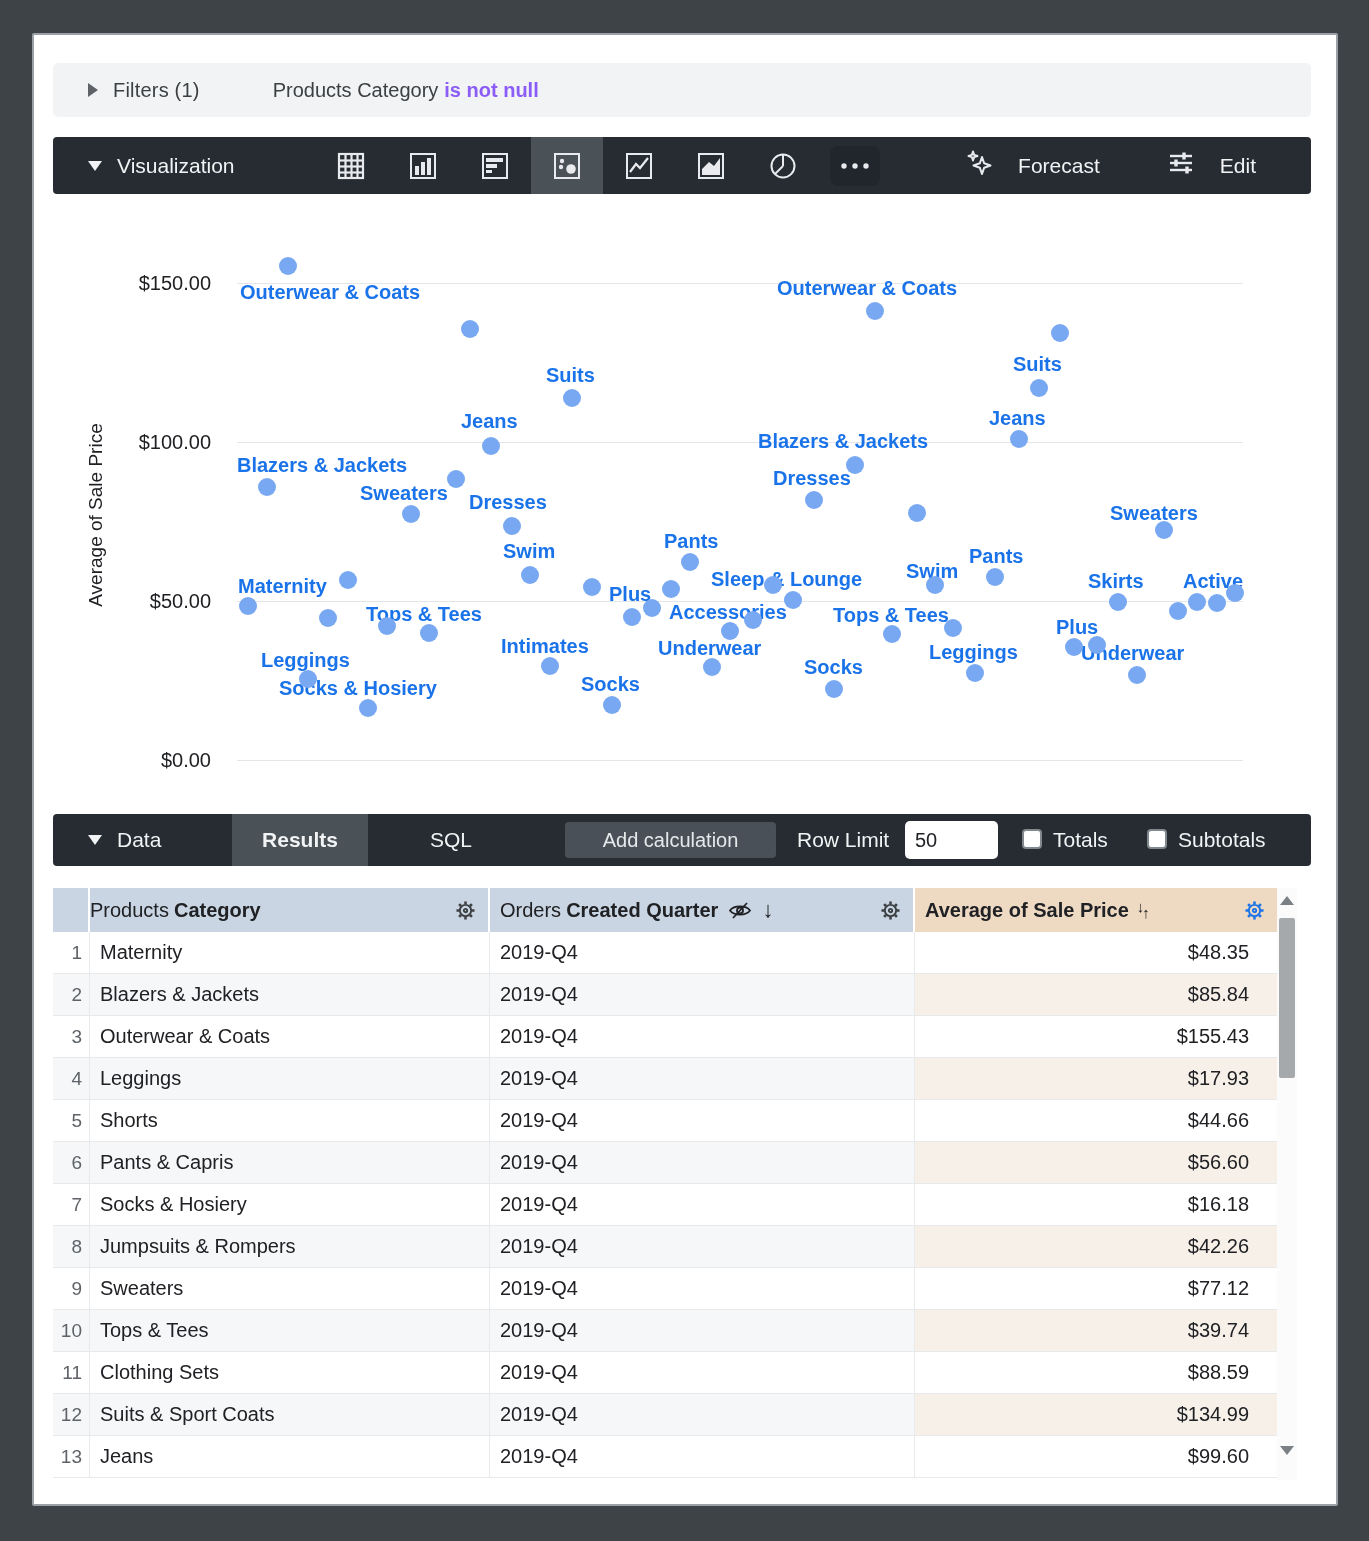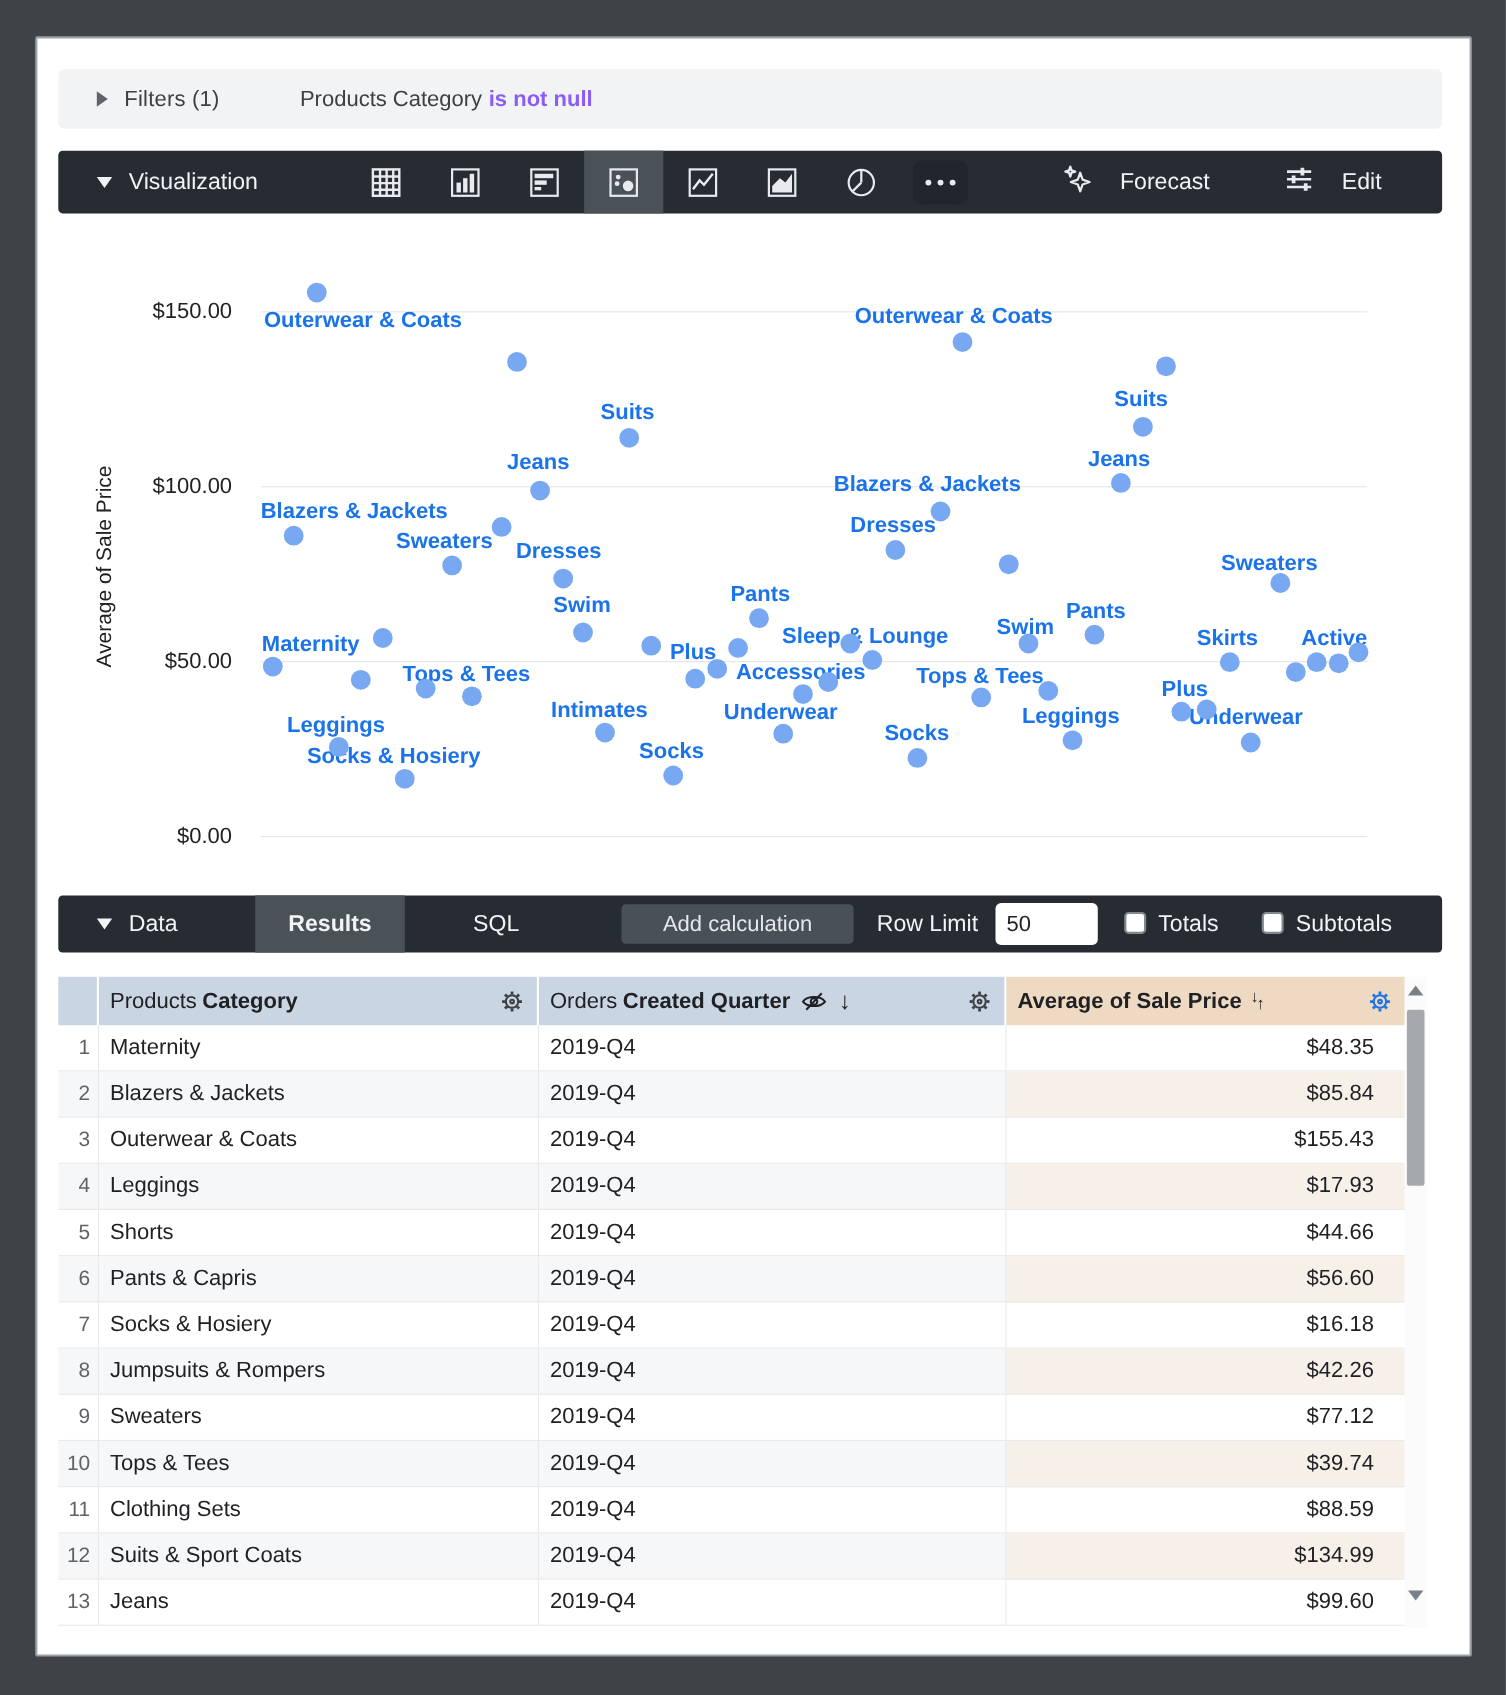--- a/index.html
+++ b/index.html
@@ -61,21 +61,21 @@
   .cb-label{position:absolute;top:50%;transform:translateY(-50%);font-size:21px;}
   .cbl1{left:1000px;} .cbl2{left:1125px;}
 
   
   .table{position:absolute;left:53px;top:888px;width:1224px;z-index:3;}
   .thead{display:flex;height:44px;font-size:20px;color:#202124;}
   .th{box-sizing:border-box;display:flex;align-items:center;border-right:2px solid #ffffff;}
   .th.dim{background:#c9d5e2;}
   .th.measure{background:#eed9c3;border-right:none;}
   .th-num{width:37px;}
-  .th-cat{width:400px;padding-left:10px;}
+  .th-cat{width:400px;padding-left:0;}
   .th-qtr{width:425px;padding-left:10px;}
   .th-price{width:362px;padding-left:10px;}
   .th .field{font-weight:700;margin-left:5px;}
   .th .gear{margin-left:auto;margin-right:12px;display:flex;align-items:center;cursor:pointer;}
   .hdr-icon{margin-left:10px;display:flex;align-items:center;}
   .dn-arrow{font-size:22px;color:#202124;margin-left:10px;}
   .sort-pair{margin-left:8px;font-size:15px;font-weight:400;}
   .sort-pair .sd{position:relative;top:-4px;}
   .sort-pair .su{position:relative;top:2px;margin-left:-2px;}
   .trow{display:flex;height:42px;font-size:20px;color:#202124;background:#fff;}

